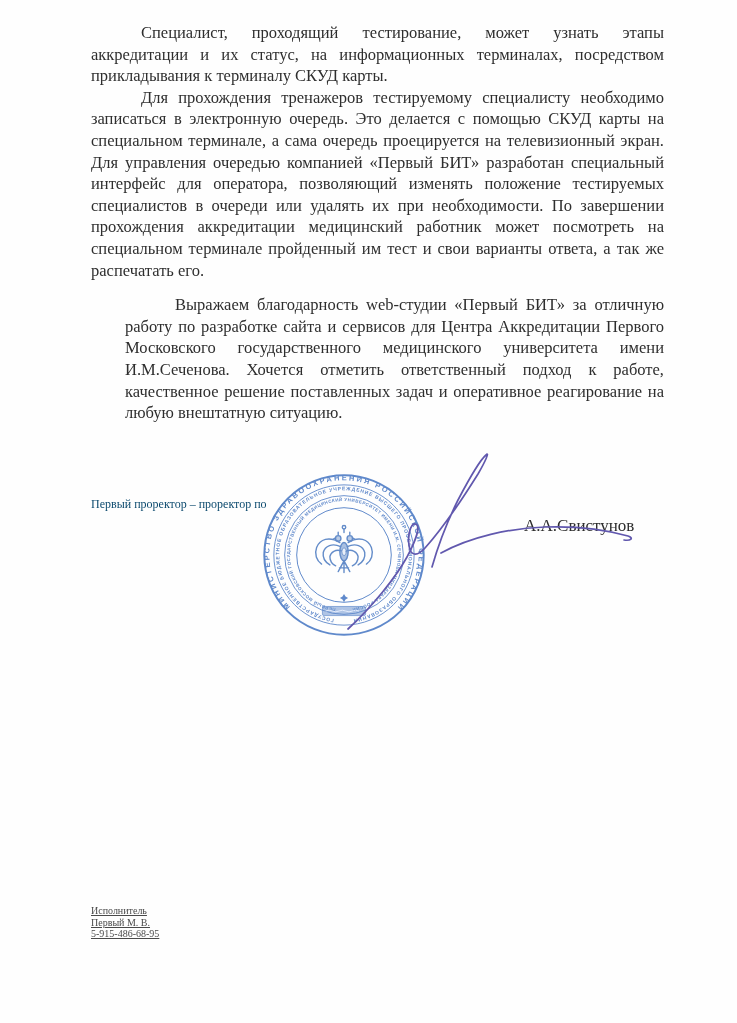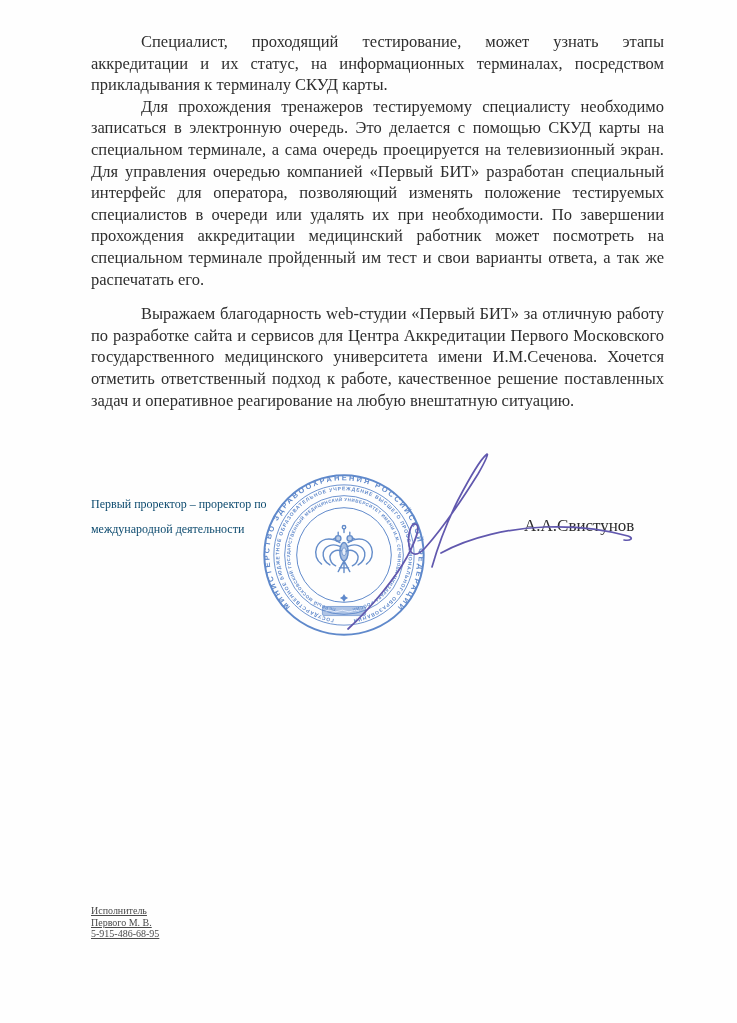--- a/index.html
+++ b/index.html
@@ -10,29 +10,29 @@
     height: 1023px;
     background: #fefefe;
     overflow: hidden;
     font-family: "Liberation Serif", serif;
     color: #2e2e2e;
   }
   
   .body-text {
     position: absolute;
     left: 91px;
-    top: 31px;
+    top: 22px;
     width: 573px;
     font-size: 16.5px;
     line-height: 21.6px;
     text-align: justify;
     color: #2e2e2e;
   }
   .body-text p { text-indent: 50px; }
-  .para-gap { margin-top: 13px; }
+  .para-gap { margin-top: 13px; margin-left: 34px; }
 
   
   .signer-title {
     position: absolute;
     left: 91px;
     top: 492px;
     width: 310px;
     font-size: 12px;
     line-height: 24.5px;
     color: #0c4a6e;
@@ -82,21 +82,20 @@
 <div class="page">
 
   <div class="body-text">
     <p class="para">Специалист, проходящий тестирование, может узнать этапы аккредитации и их статус, на информационных терминалах, посредством прикладывания к терминалу СКУД карты.</p>
     <p class="para">Для прохождения тренажеров тестируемому специалисту необходимо записаться в электронную очередь. Это делается с помощью СКУД карты на специальном терминале, а сама очередь проецируется на телевизионный экран. Для управления очередью компанией «Первый БИТ» разработан специальный интерфейс для оператора, позволяющий изменять положение тестируемых специалистов в очереди или удалять их при необходимости. По завершении прохождения аккредитации медицинский работник может посмотреть на специальном терминале пройденный им тест и свои варианты ответа, а так же распечатать его.</p>
     <p class="para para-gap">Выражаем благодарность web-студии «Первый БИТ» за отличную работу по разработке сайта и сервисов для Центра Аккредитации Первого Московского государственного медицинского университета имени И.М.Сеченова. Хочется отметить ответственный подход к работе, качественное решение поставленных задач и оперативное реагирование на любую внештатную ситуацию.</p>
   </div>
 
   <div class="signer-title">
     <div>Первый проректор – проректор по</div>
-    <div>международной деятельности</div>
   </div>
 
   <div class="signer-name">А.А.Свистунов</div>
 
   <svg class="stamp" viewBox="0 0 200 200" xmlns="http://www.w3.org/2000/svg">
     <defs>
       <path id="ring1path" d="M 100,190 A 90,90 0 1 1 100,10 A 90,90 0 1 1 100,190" fill="none"></path>
       <path id="ring2path" d="M 100,178 A 78,78 0 1 1 100,22 A 78,78 0 1 1 100,178" fill="none"></path>
       <path id="ring3path" d="M 100,165 A 65,65 0 1 1 100,35 A 65,65 0 1 1 100,165" fill="none"></path>
     </defs>
@@ -159,17 +158,17 @@
                C 448,520 438,546 432,567"></path>
       <path d="M 441,553
                C 470,537 510,528 545,527
                C 577,526 607,530 628,536
                C 634,538 631,541 624,540"></path>
     </g>
   </svg>
 
   <div class="executor">
     <div>Исполнитель</div>
-    <div>Первого М. В.</div>
+    <div>Первый М. В.</div>
     <div>5-915-486-68-95</div>
   </div>
 
 </div>
 
 </body></html>

